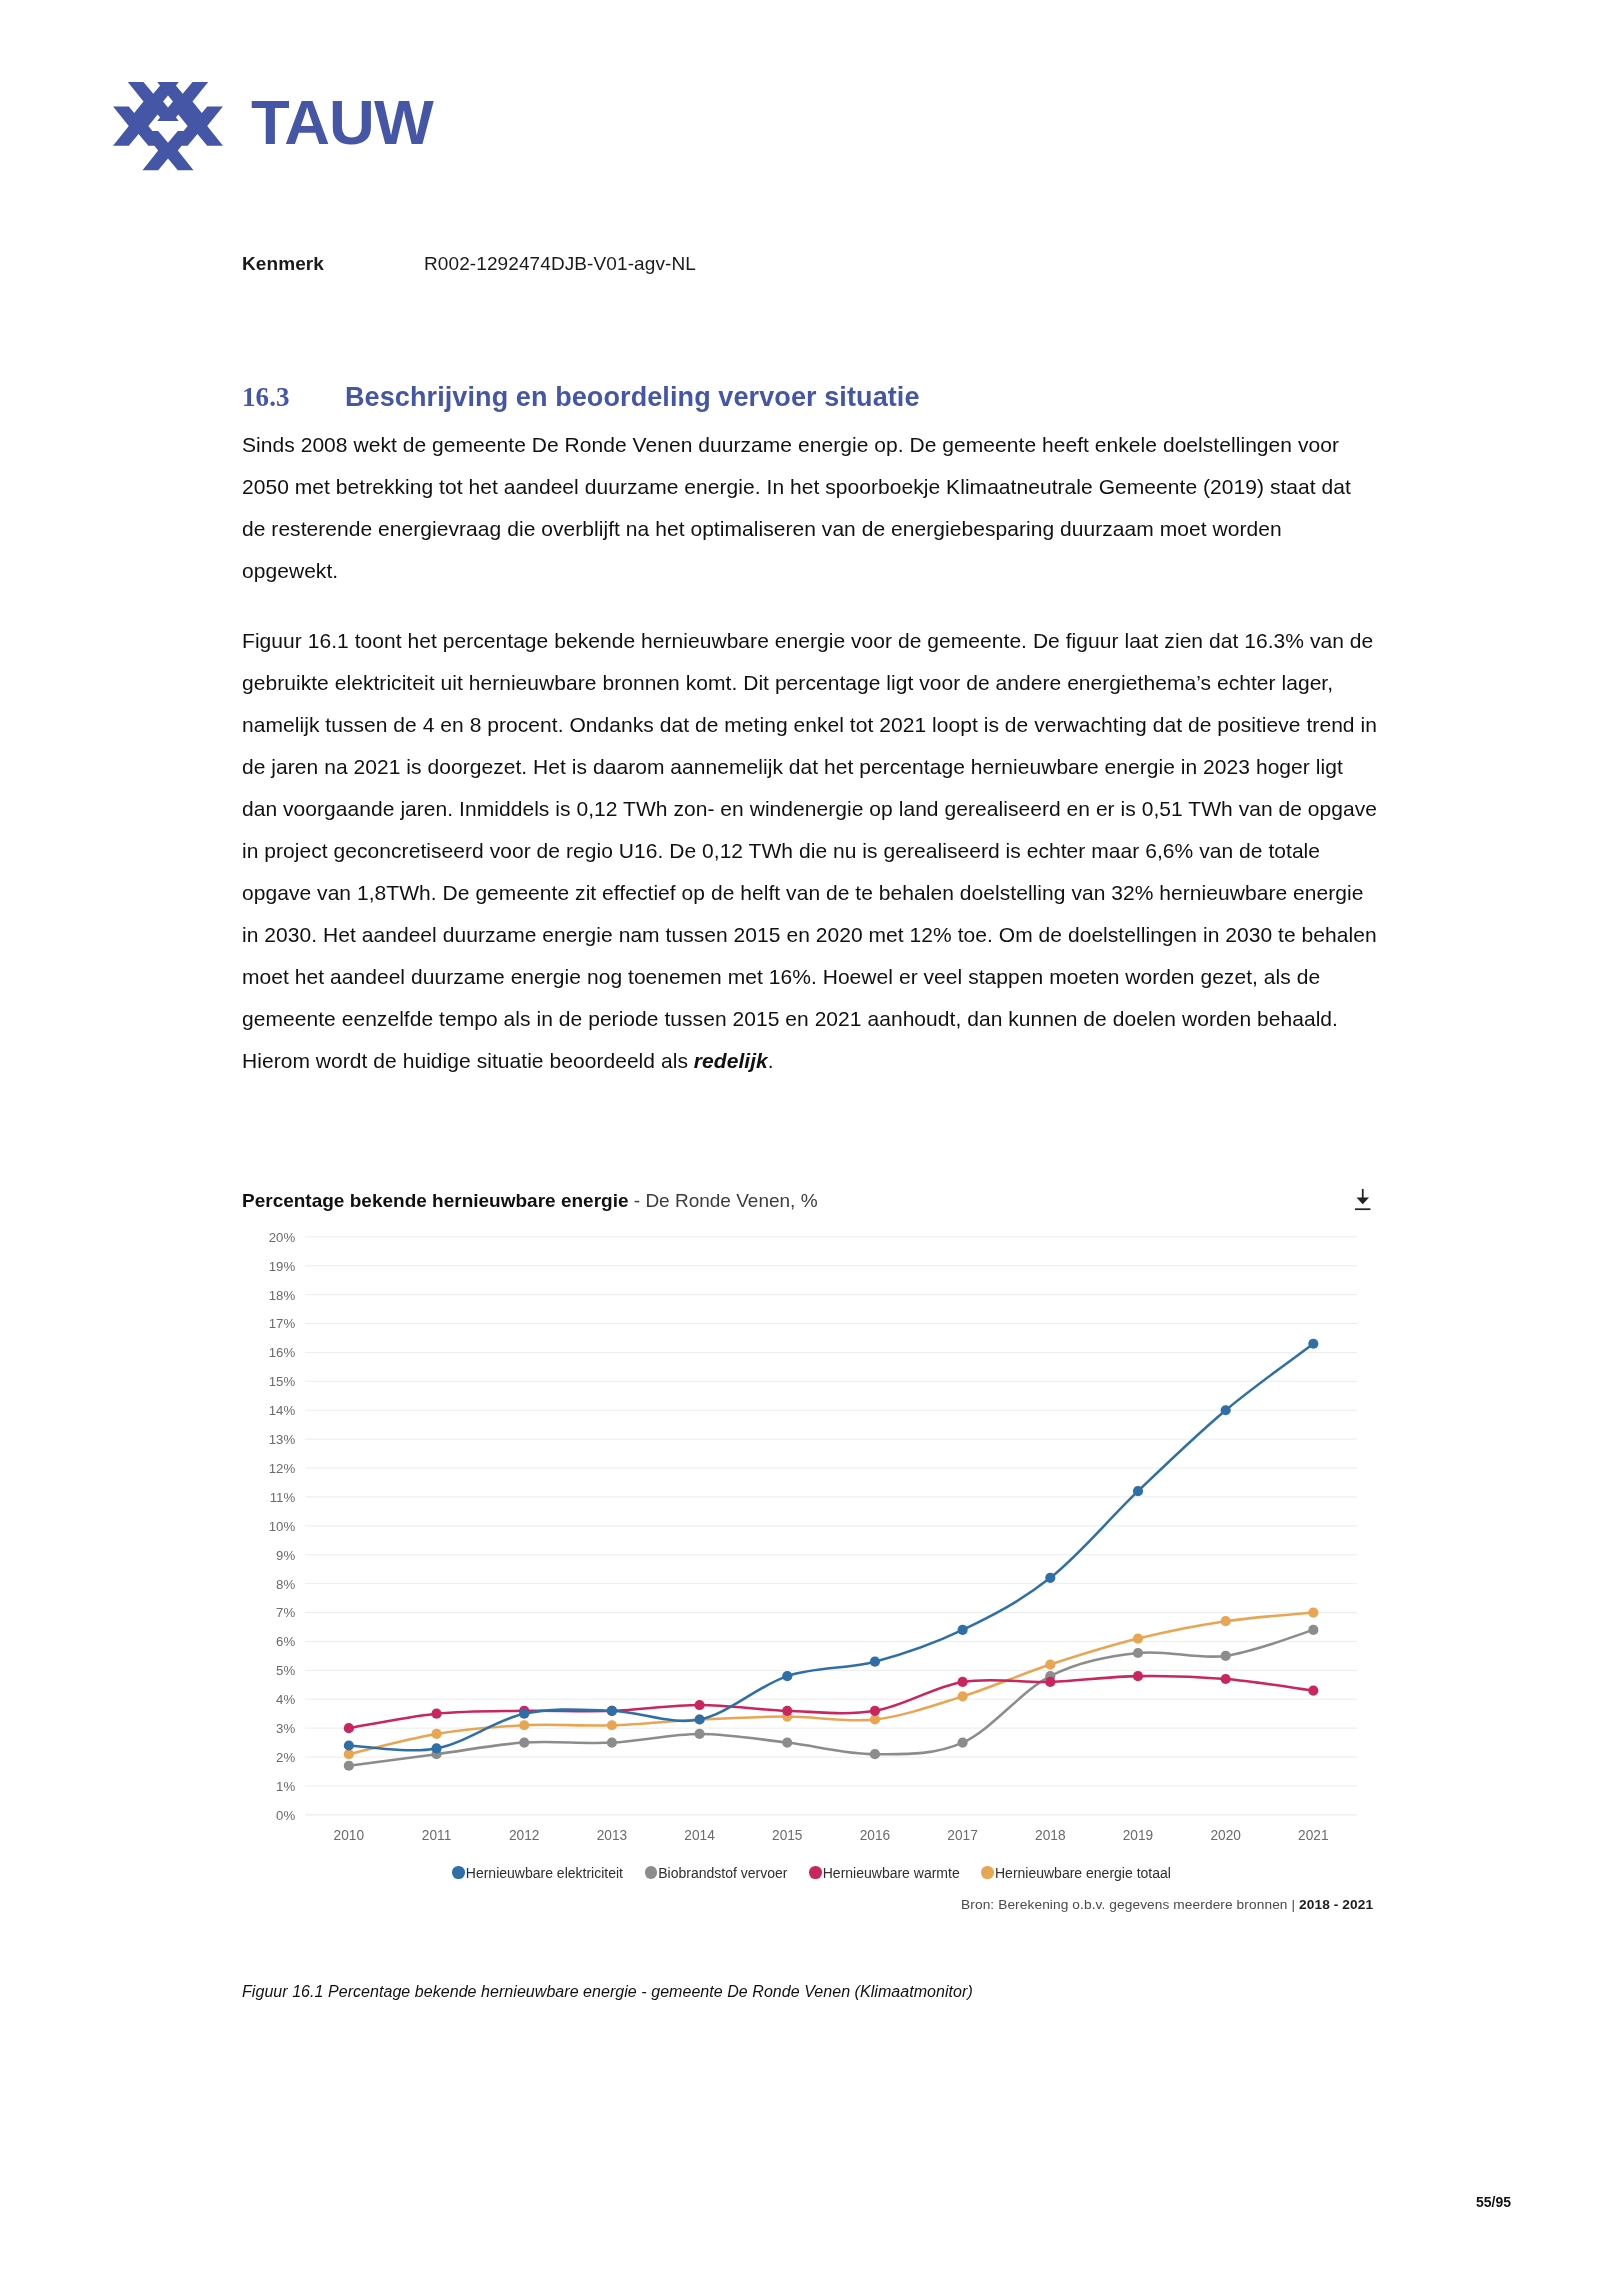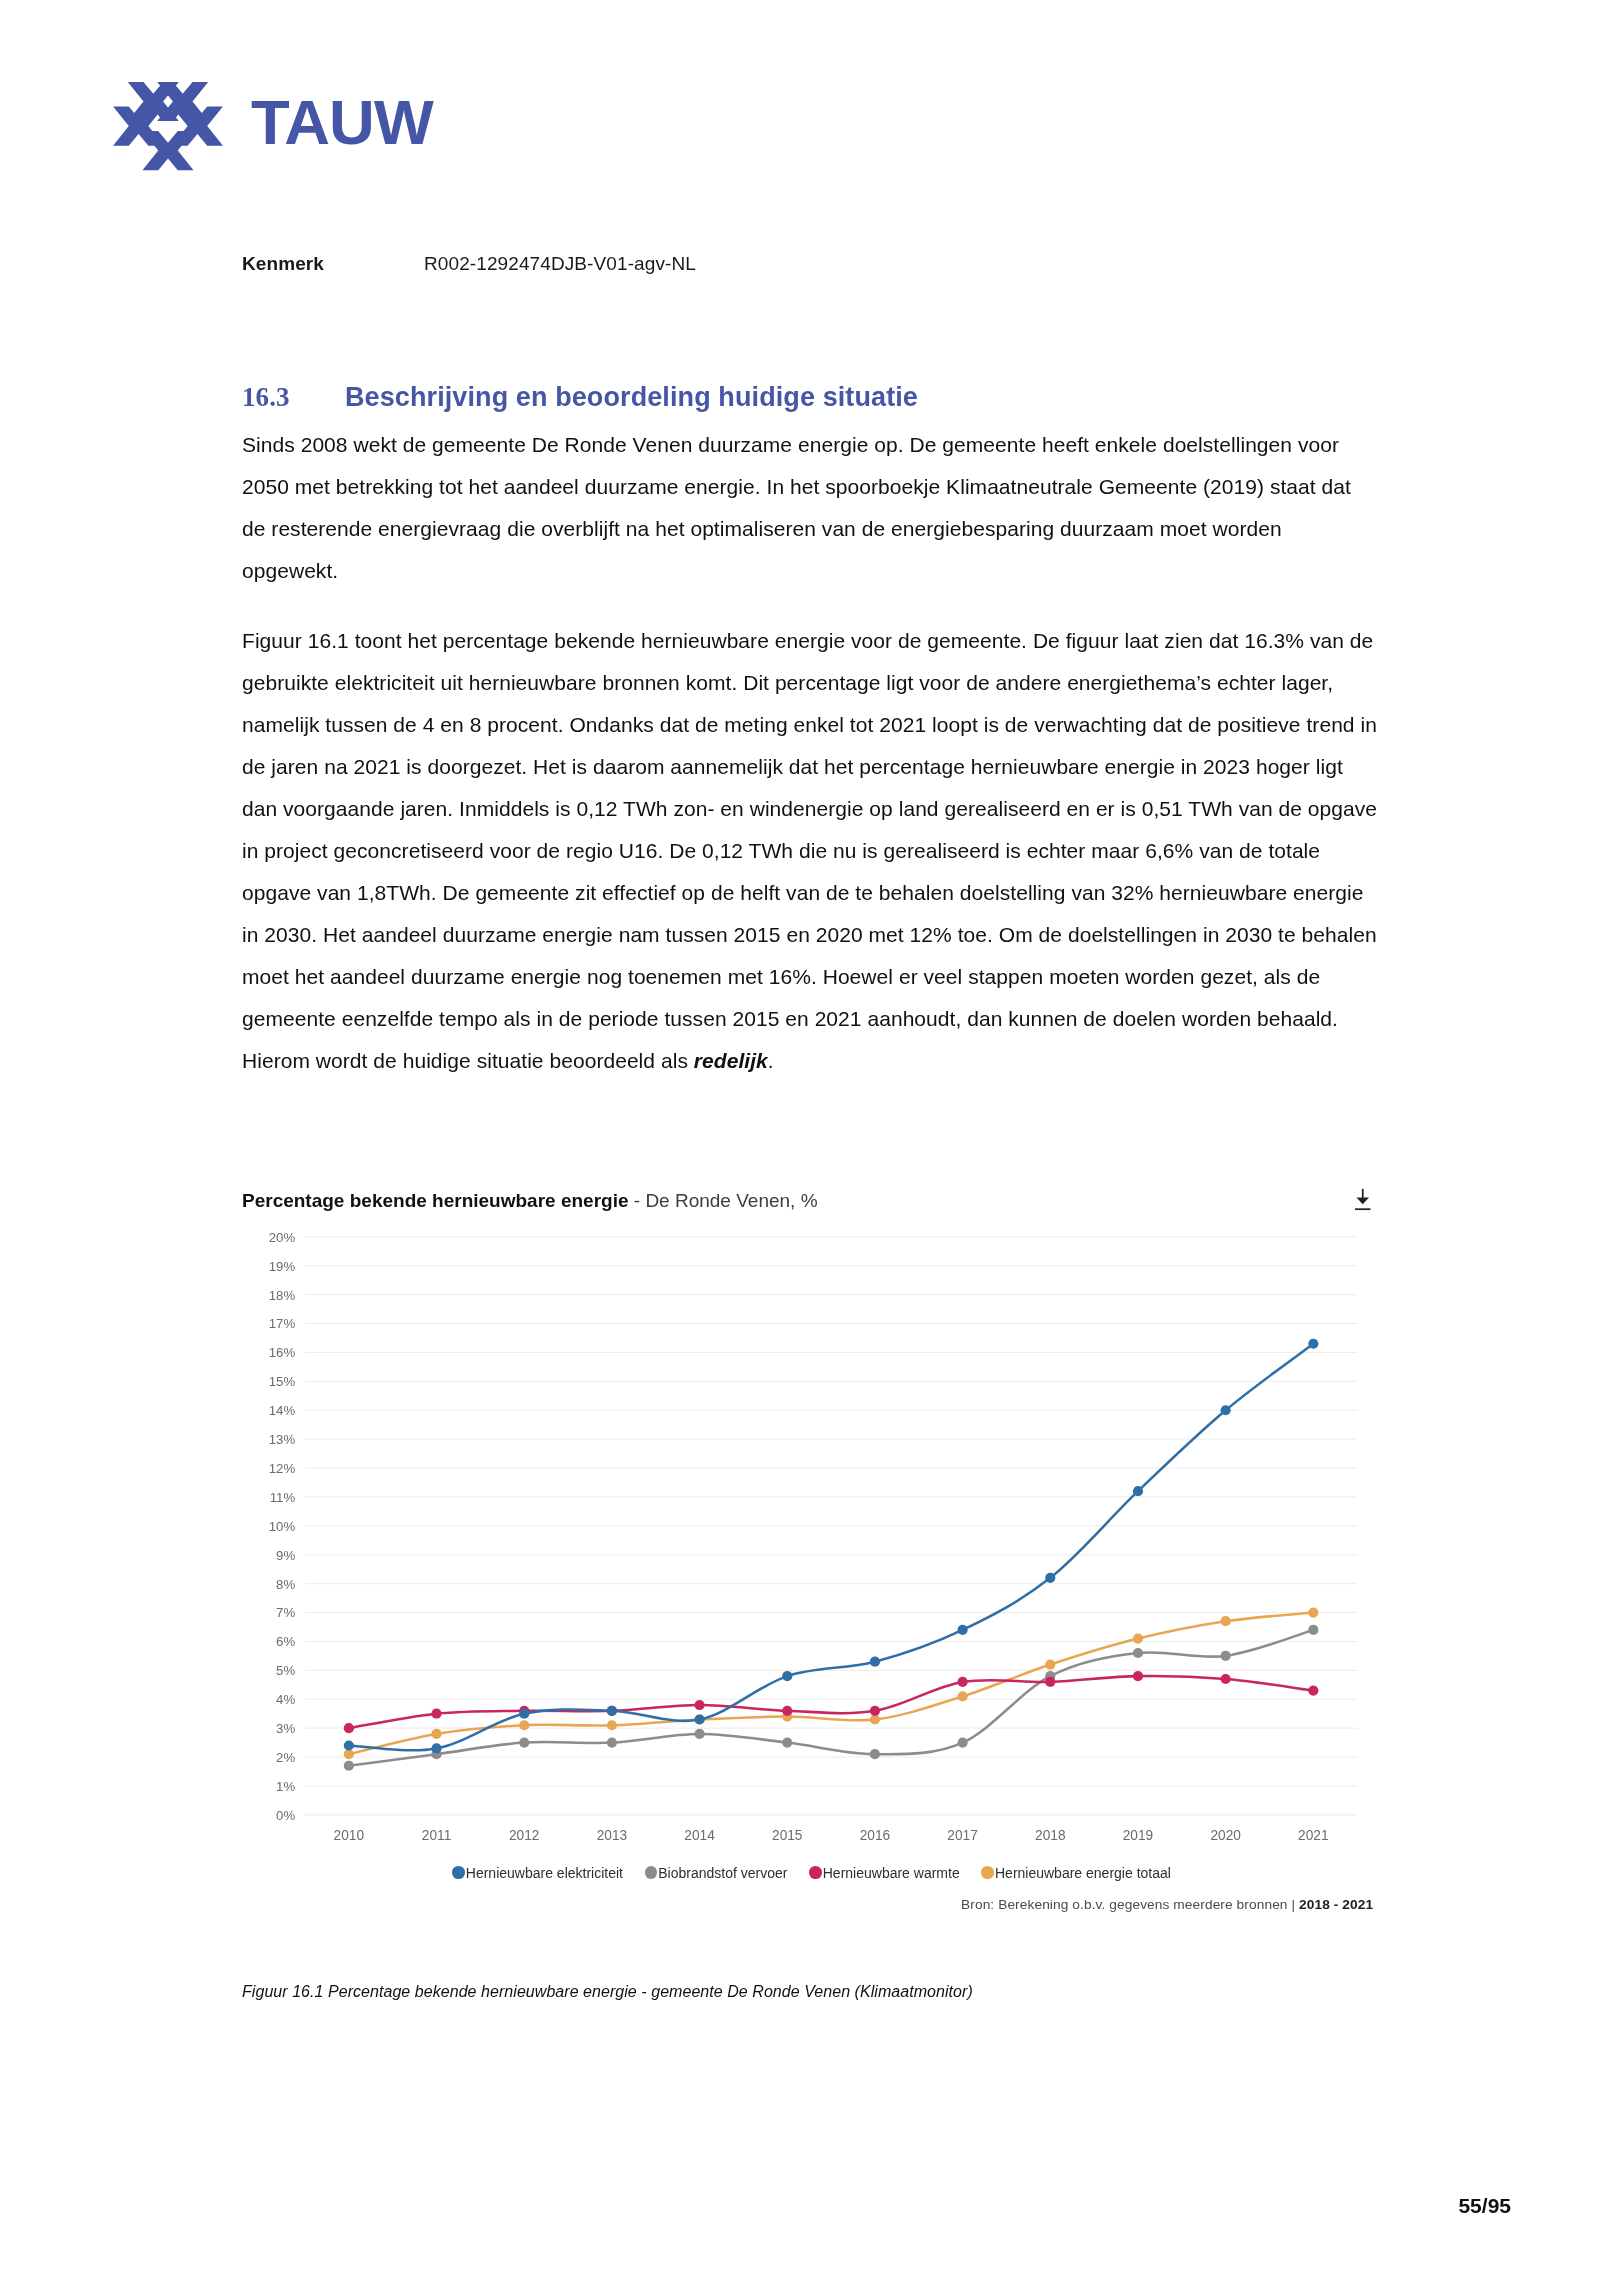--- a/index.html
+++ b/index.html
@@ -53,21 +53,21 @@
 
   .source{ position:relative; text-align:right; padding-right:7.8px; margin-top:9.8px;
            font-size:13.7px; color:#4a4a4a; letter-spacing:0.1px; }
   .source b{ color:#1d1d1d; font-weight:bold; }
 
   
   .fig-caption{ position:absolute; left:242px; top:1983px; width:1157px;
                 font-size:16px; font-style:italic; color:#111; letter-spacing:0.05px; }
 
   
-  .page-footer{ position:absolute; right:110px; top:2194px; font-size:21px;
+  .page-footer{ position:absolute; right:110px; top:2194px; font-size:14px;
                 font-weight:bold; color:#111; }
 </style>
 </head>
 <body>
 
 <div class="logo-wrap">
   <span class="logo-mark">
     <svg viewBox="0 0 122 105" width="120" height="103" aria-hidden="true">
       <g fill="#4656a6">
         <path d="M20 6 L36 6 L46 18 L56 6 L72 6 L56 26 L72 46 L56 46 L46 34 L36 46 L20 46 L36 26 Z"></path>
@@ -85,21 +85,21 @@
   </span>
 </div>
 
 <div class="kenmerk-row">
   <div class="kenmerk-label">Kenmerk</div>
   <div class="kenmerk-value">R002-1292474DJB-V01-agv-NL</div>
 </div>
 
 <div class="sec-head">
   <span class="sec-num">16.3</span>
-  <span class="sec-title">Beschrijving en beoordeling huidige situatie</span>
+  <span class="sec-title">Beschrijving en beoordeling vervoer situatie</span>
 </div>
 
 <div class="body-block" id="para1">
   <p>Sinds 2008 wekt de gemeente De Ronde Venen duurzame energie op. De gemeente heeft enkele doelstellingen voor 2050 met betrekking tot het aandeel duurzame energie. In het spoorboekje Klimaatneutrale Gemeente (2019) staat dat de resterende energievraag die overblijft na het optimaliseren van de energiebesparing duurzaam moet worden opgewekt.</p>
 </div>
 
 <div class="body-block" id="para2">
   <p><span>Figuur 16.1 toont het percentage bekende hernieuwbare energie voor de gemeente. De figuur laat zien dat 16.3% van de gebruikte elektriciteit uit hernieuwbare bronnen komt. Dit percentage ligt voor de andere energiethema’s echter lager, namelijk tussen de 4 en 8 procent. Ondanks dat de meting enkel tot 2021 loopt is de verwachting dat de positieve trend in de jaren na 2021 is doorgezet. Het is daarom aannemelijk dat het percentage hernieuwbare energie in 2023 hoger ligt dan voorgaande jaren. Inmiddels is 0,12 TWh zon- en windenergie op land gerealiseerd en er is 0,51 TWh van de opgave in project geconcretiseerd voor de regio U16. De 0,12 TWh die nu is gerealiseerd is echter maar 6,6% van de totale opgave van 1,8TWh. De gemeente zit effectief op de helft van de te behalen doelstelling van 32% hernieuwbare energie in 2030. Het aandeel duurzame energie nam tussen 2015 en 2020 met 12% toe. Om de doelstellingen in 2030 te behalen moet het aandeel duurzame energie nog toenemen met 16%. Hoewel er veel stappen moeten worden gezet, als de gemeente eenzelfde tempo als in de periode tussen 2015 en 2021 aanhoudt, dan kunnen de doelen worden behaald. Hierom wordt de huidige situatie beoordeeld als </span><span class="emph">redelijk</span><span>.</span></p>
 </div>
 

